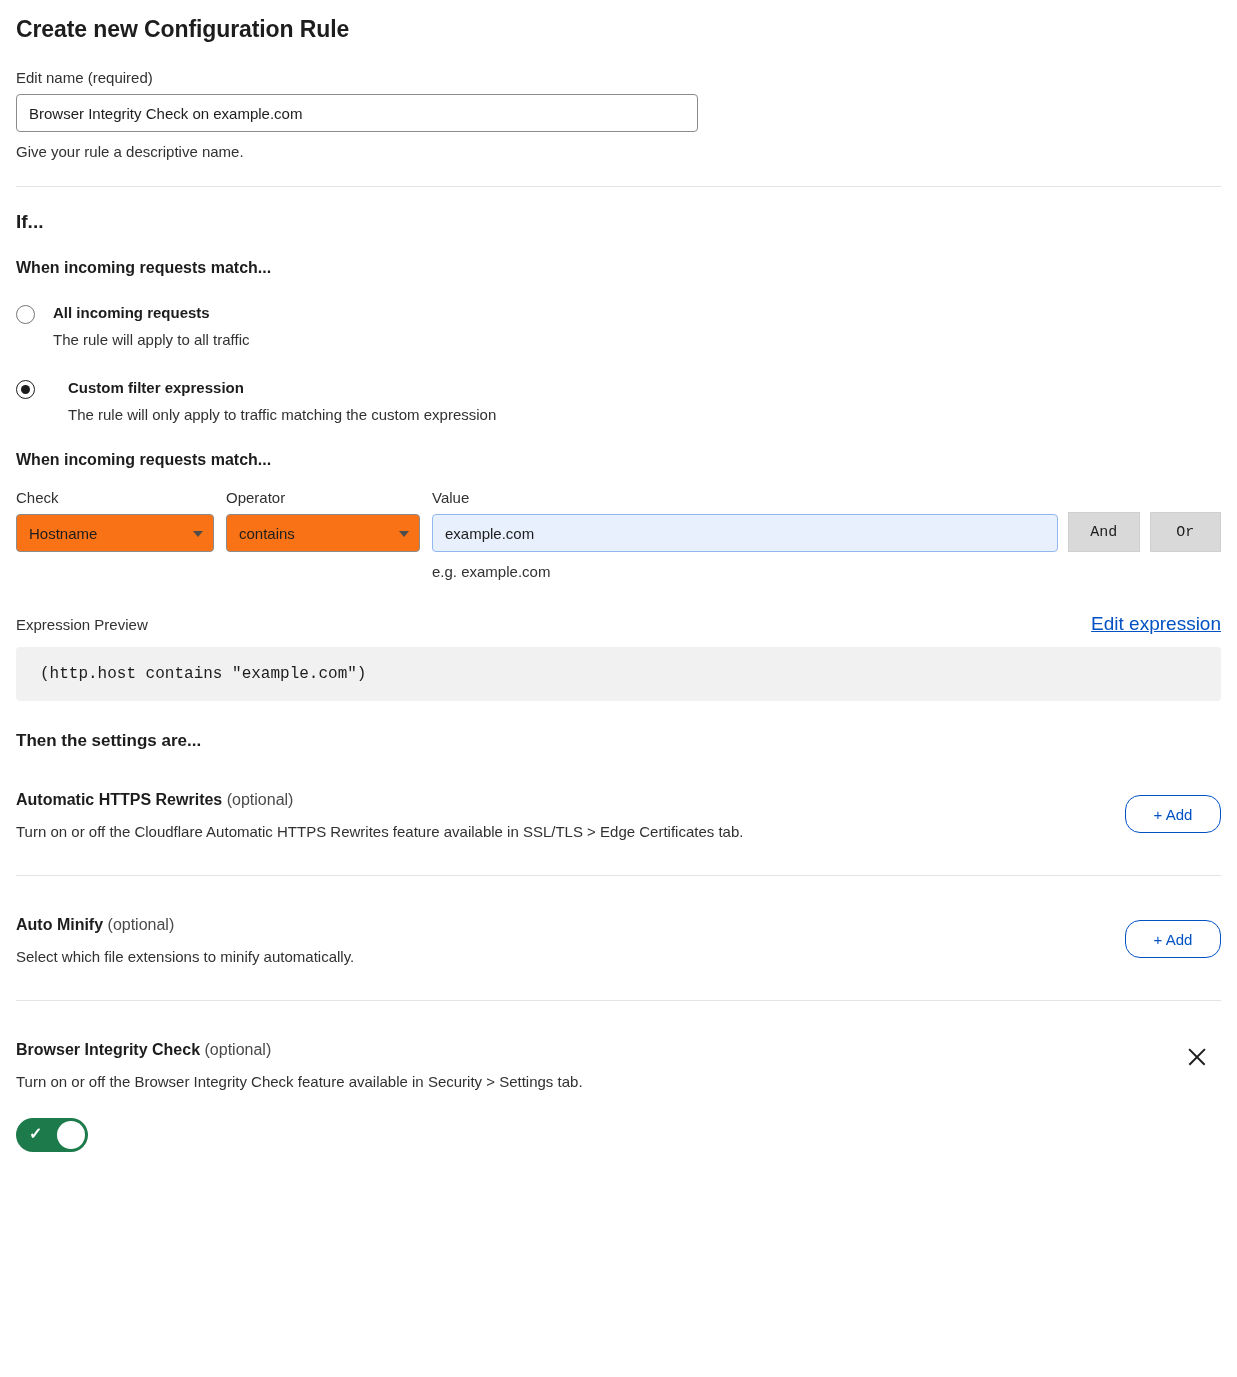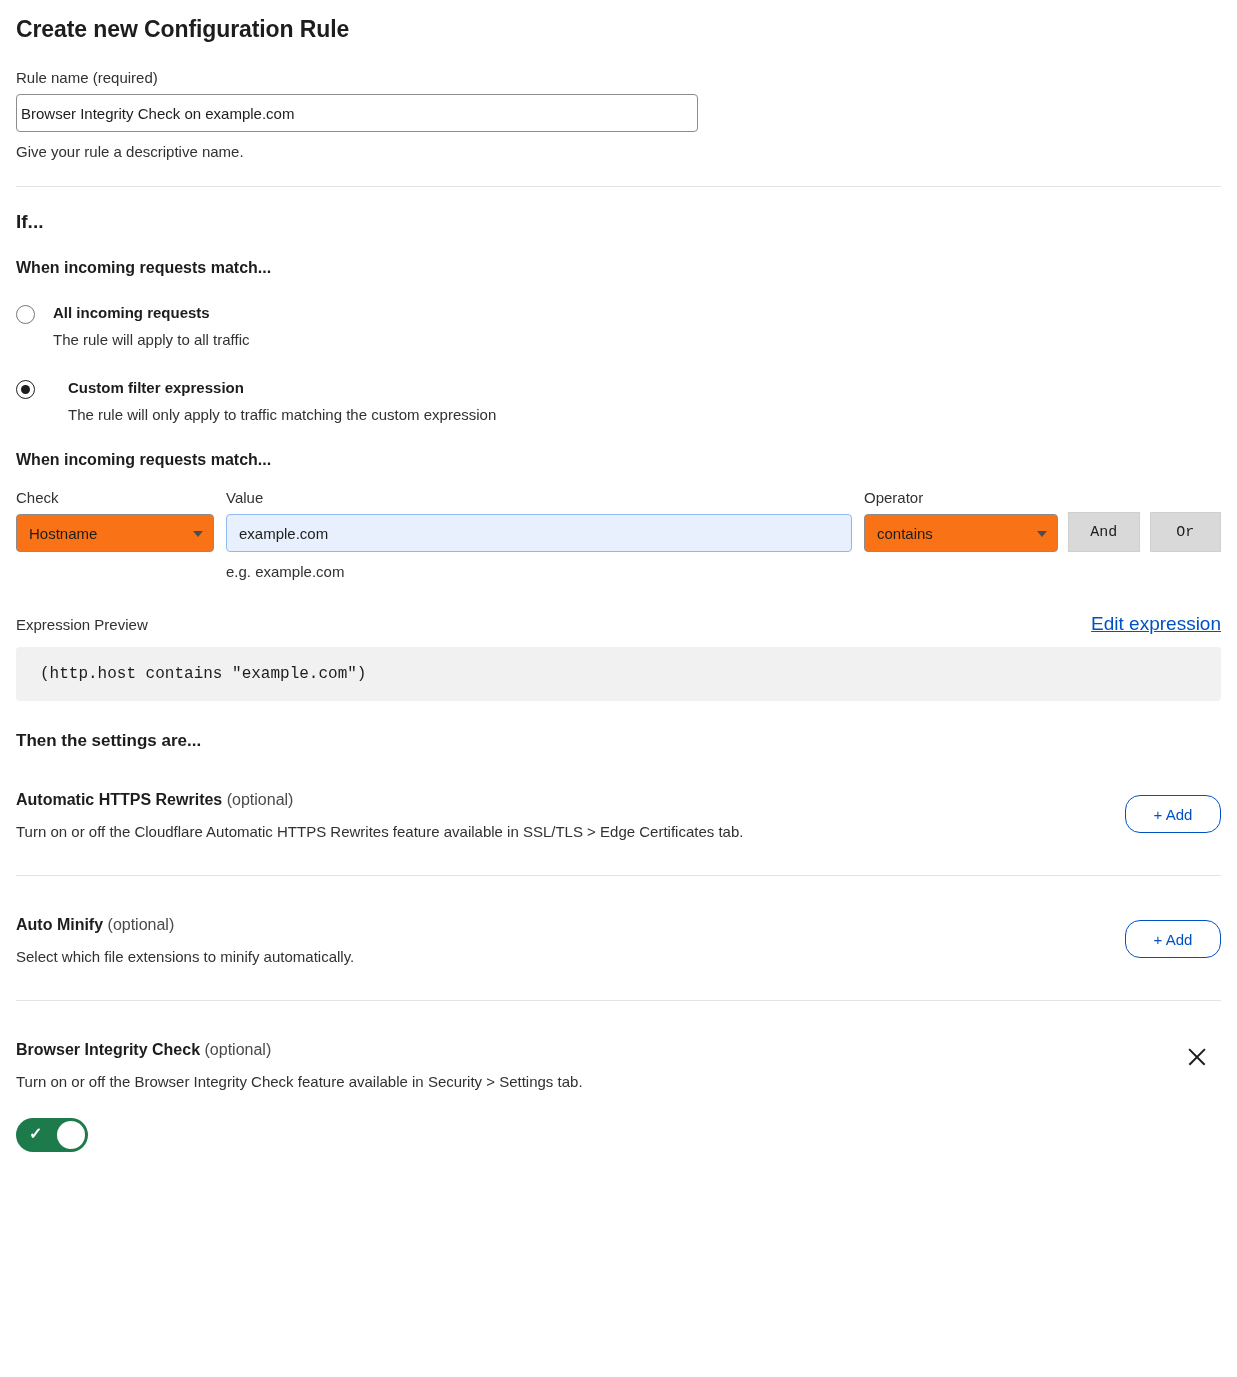--- a/index.html
+++ b/index.html
@@ -29,21 +29,21 @@
   .field-label {
     font-size: 15px;
     color: #313131;
     margin-top: 26px;
   }
   .text-input {
     display: block;
     margin-top: 8px;
     width: 682px;
     height: 38px;
-    padding: 0 4px;
+    padding: 0 12px;
     font-size: 15px;
     font-family: "Liberation Sans", sans-serif;
     color: #1d1d1d;
     border: 1px solid #8c8c8c;
     border-radius: 4px;
     background: #fff;
     outline: none;
   }
   .help-text {
     font-size: 15px;
@@ -284,21 +284,21 @@
     margin: 33px 0 0 0;
   }
 </style>
 </head>
 <body>
 
 <div class="page">
 
   <h1 class="page-title">Create new Configuration Rule</h1>
 
-  <div class="field-label">Rule name (required)</div>
+  <div class="field-label">Edit name (required)</div>
   <input class="text-input" type="text" value="Browser Integrity Check on example.com" style="">
   <div class="help-text">Give your rule a descriptive name.</div>
 
   <hr class="divider">
 
   <h2 class="section-title">If...</h2>
   <h3 class="sub-title">When incoming requests match...</h3>
 
   <div class="radio-row">
     <div class="radio-outer"></div>
@@ -320,34 +320,34 @@
 
   <div class="condition-row">
     <div class="col">
       <div class="col-label">Check</div>
       <div class="select-wrap">
         <div class="select-box">Hostname</div>
         <div class="caret"></div>
       </div>
     </div>
 
-    <div class="col value-col">
-      <div class="col-label">Value</div>
-      <input class="value-input" type="text" value="example.com" style="">
-      <div class="value-help">e.g. example.com</div>
-    </div>
-
     <div class="col" style="margin-left:12px">
       <div class="col-label">Operator</div>
       <div class="select-wrap operator">
         <div class="select-box">contains</div>
         <div class="caret"></div>
       </div>
     </div>
 
+    <div class="col value-col">
+      <div class="col-label">Value</div>
+      <input class="value-input" type="text" value="example.com" style="">
+      <div class="value-help">e.g. example.com</div>
+    </div>
+
     <button class="logic-btn">And</button>
     <button class="logic-btn">Or</button>
   </div>
 
   <div class="preview-head">
     <div class="preview-label">Expression Preview</div>
     <div class="edit-link">Edit expression</div>
   </div>
   <div class="expression-box">(http.host contains "example.com")</div>
 

